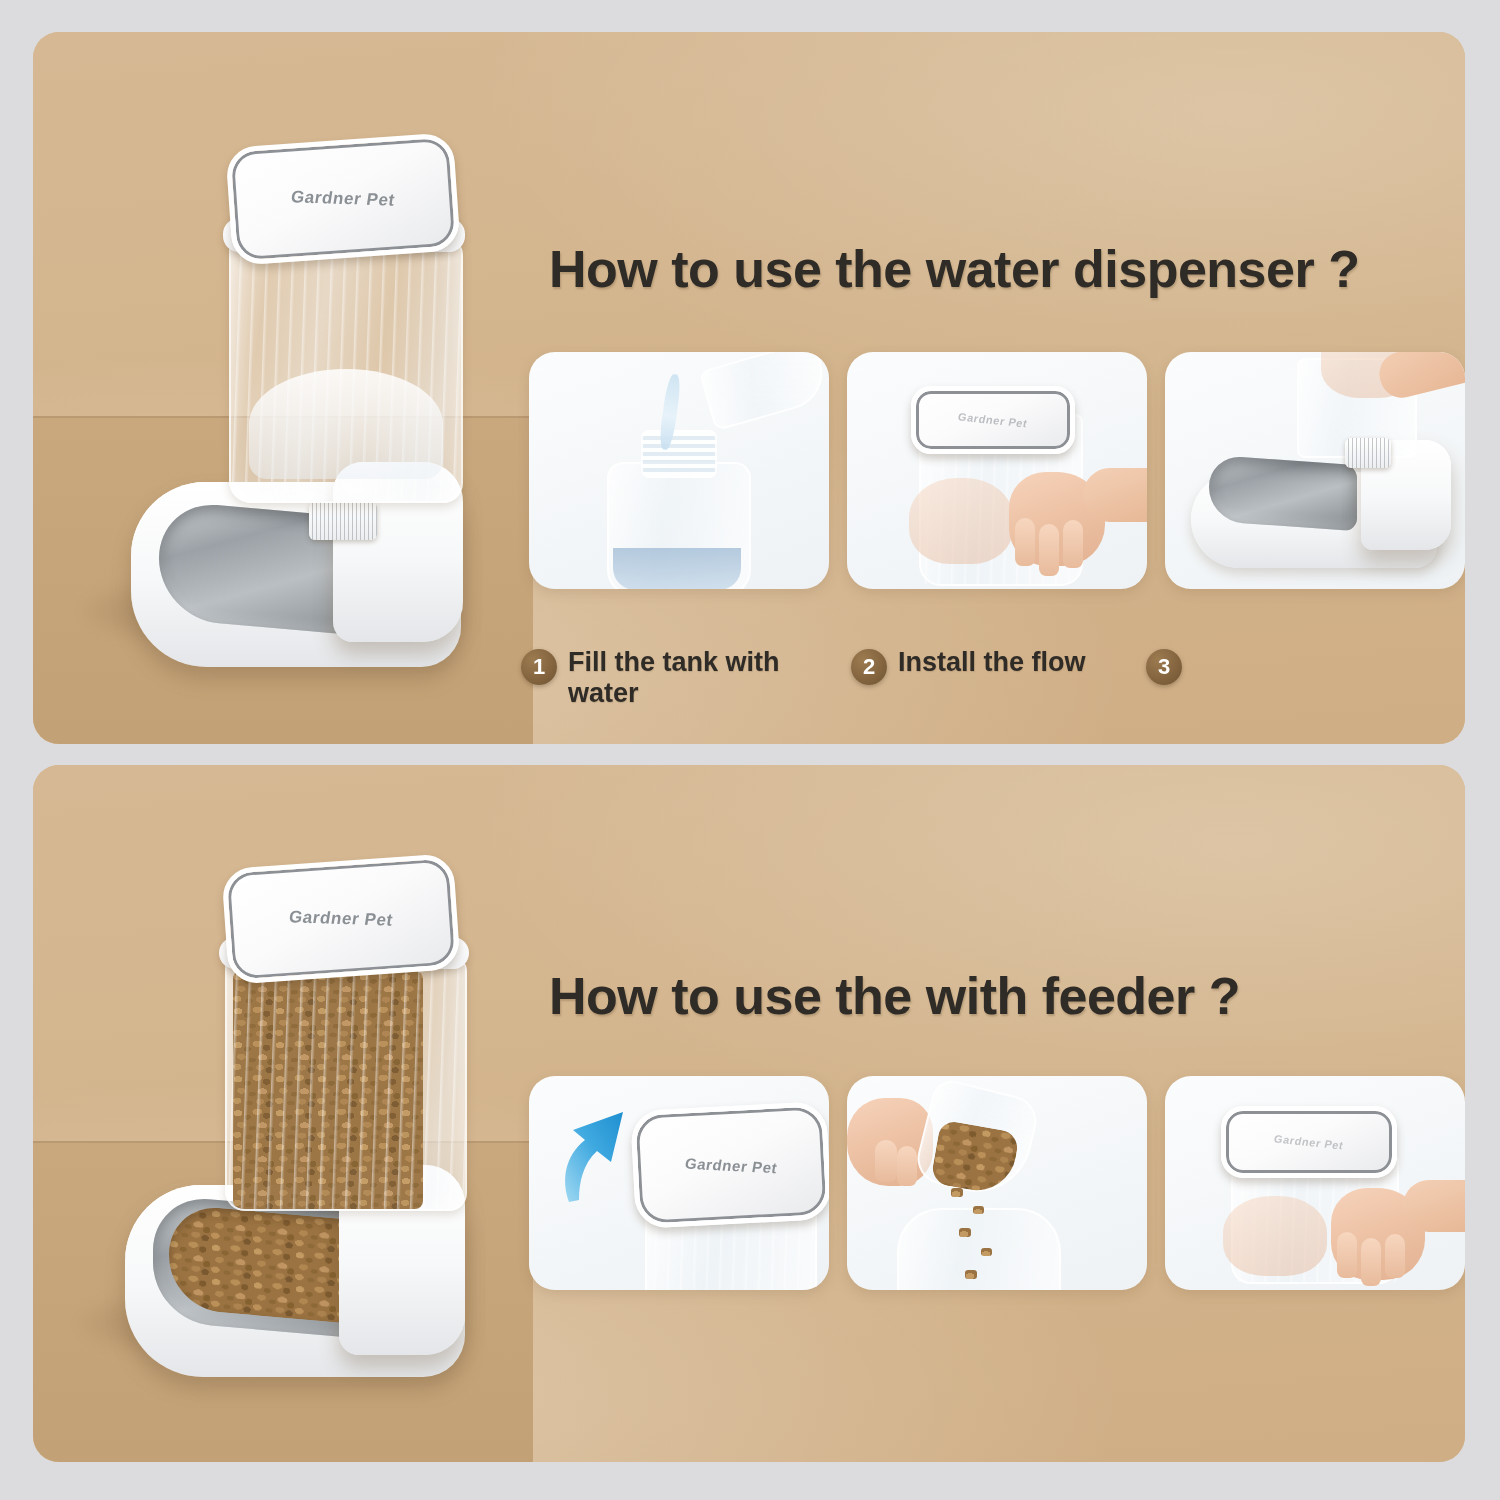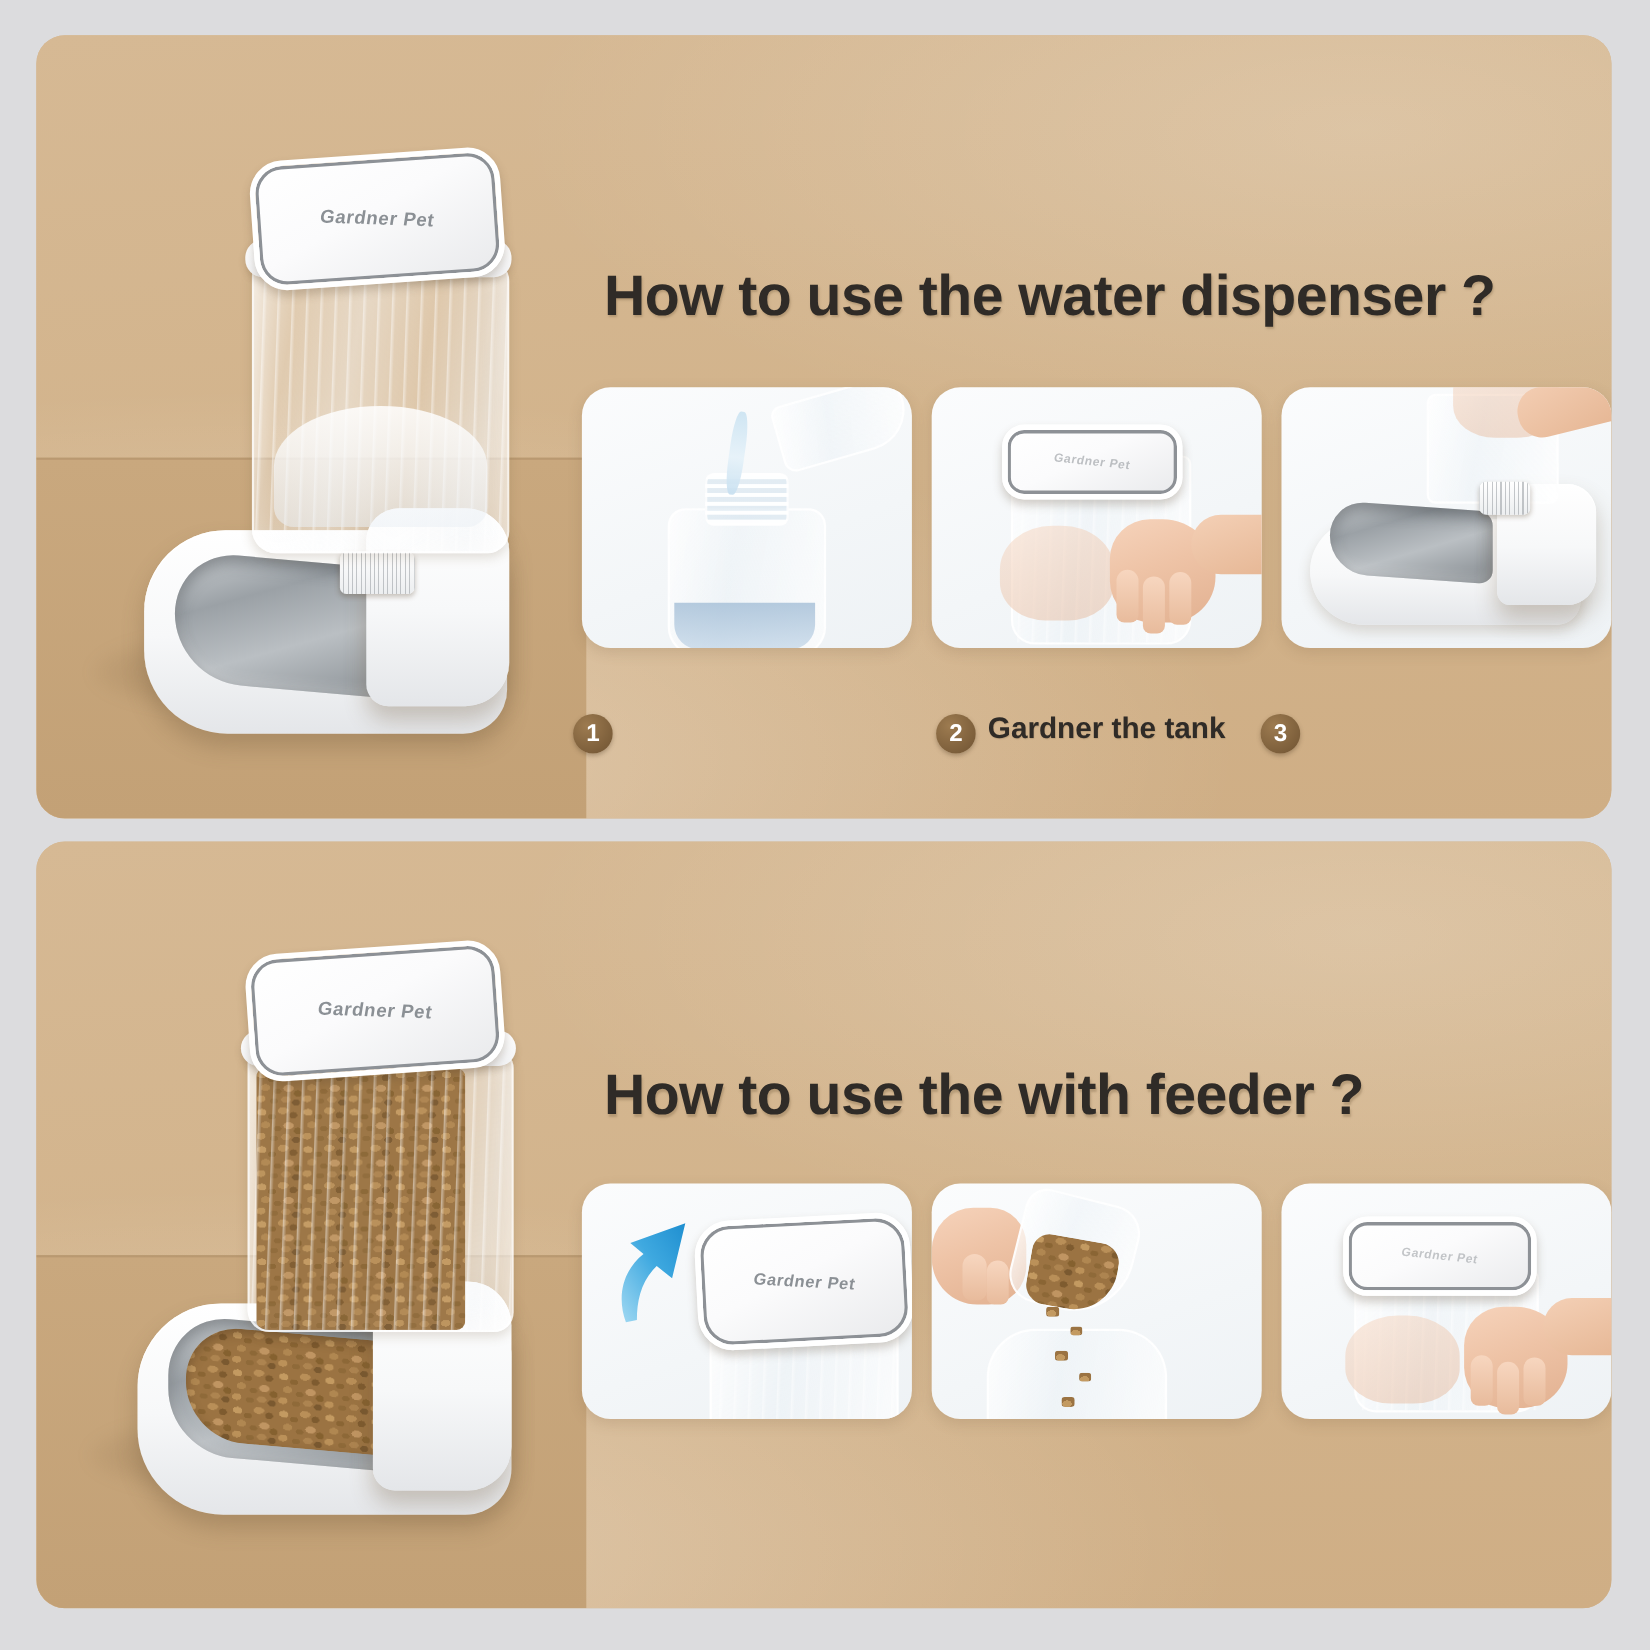--- a/index.html
+++ b/index.html
@@ -262,24 +262,25 @@
             <div class="valve-ribs"></div>
           </div>
           <div class="sc hand hand-ghost" style="left:156px;top:-26px;width:96px;height:72px;border-radius:40%;"></div>
           <div class="sc" style="left:214px;top:-6px;width:92px;height:46px;background:linear-gradient(160deg,#f3cdb2,#e6b795);border-radius:22px 10px 10px 22px;transform:rotate(-14deg);"></div>
         </div>
       </div>
 
       <div class="steps">
         <div class="step" style="width:330px;">
           <div class="badge">1</div>
+          <div class="step-text" style="max-width:250px;">Fill the tank with water</div>
         </div>
         <div class="step" style="width:295px;">
           <div class="badge">2</div>
-          <div class="step-text" style="max-width:240px;">Gardner the tank</div>
+          <div class="step-text" style="max-width:240px;">Install the flow</div>
         </div>
         <div class="step" style="width:330px;">
           <div class="badge">3</div>
         </div>
       </div>
     </div>
   </div>
 
   <div class="panel food">
     <div class="panel-wash"></div>

